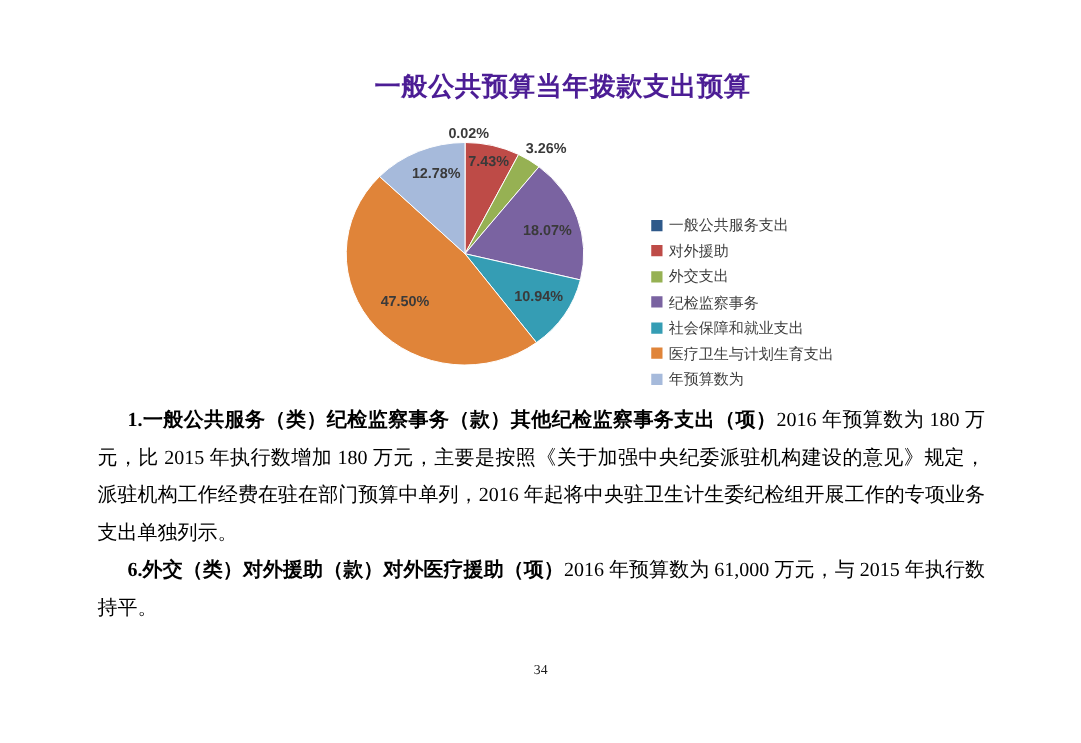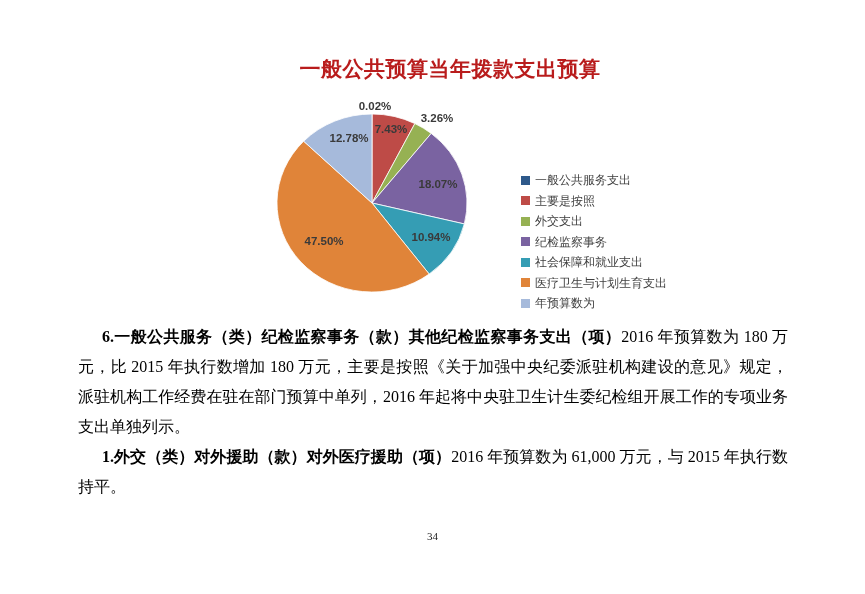--- a/index.html
+++ b/index.html
@@ -9,21 +9,21 @@
     background:#ffffff;
     overflow:hidden;
     font-family:"Liberation Serif","DejaVu Serif",serif;
   }
   .chart-title{
     position:absolute;
     left:150px;top:55px;width:600px;
     text-align:center;
     font-size:21px;
     font-weight:bold;
-    color:#b91c1c;
+    color:#4c1d95;
     font-family:"Liberation Sans","DejaVu Sans",sans-serif;
     letter-spacing:0.5px;
     white-space:nowrap;
   }
   .pie-svg{
     position:absolute;
     left:252px;top:83px;
     width:240px;height:240px;
   }
   .pie-svg text{
@@ -98,21 +98,21 @@
       <text x="-23" y="-64" text-anchor="middle" dominant-baseline="middle">12.78%</text>
     </svg>
 
   <div id="legend" class="legend">
       <div class="legend-item">
         <span class="legend-swatch" style="background: rgb(46, 89, 138);"></span>
         <span class="legend-label">一般公共服务支出</span>
       </div>
       <div class="legend-item">
         <span class="legend-swatch" style="background: rgb(190, 75, 71);"></span>
-        <span class="legend-label">主要是按照</span>
+        <span class="legend-label">对外援助</span>
       </div>
       <div class="legend-item">
         <span class="legend-swatch" style="background: rgb(150, 177, 83);"></span>
         <span class="legend-label">外交支出</span>
       </div>
       <div class="legend-item">
         <span class="legend-swatch" style="background: rgb(122, 99, 161);"></span>
         <span class="legend-label">纪检监察事务</span>
       </div>
       <div class="legend-item">
@@ -123,19 +123,19 @@
         <span class="legend-swatch" style="background: rgb(224, 132, 57);"></span>
         <span class="legend-label">医疗卫生与计划生育支出</span>
       </div>
       <div class="legend-item">
         <span class="legend-swatch" style="background: rgb(166, 186, 219);"></span>
         <span class="legend-label">年预算数为</span>
       </div>
     </div>
 
   <div id="doc-body" class="body-text">
-      <p class="para song"><span class="b">6.一般公共服务（类）纪检监察事务（款）其他纪检监察事务支出（项）</span><span>2016 年预算数为 180 万元，比 2015 年执行数增加 180 万元，主要是按照《关于加强中央纪委派驻机构建设的意见》规定，派驻机构工作经费在驻在部门预算中单列，2016 年起将中央驻卫生计生委纪检组开展工作的专项业务支出单独列示。</span></p>
-      <p class="para song"><span class="b">1.外交（类）对外援助（款）对外医疗援助（项）</span><span>2016 年预算数为 61,000 万元，与 2015 年执行数持平。</span></p>
+      <p class="para song"><span class="b">1.一般公共服务（类）纪检监察事务（款）其他纪检监察事务支出（项）</span><span>2016 年预算数为 180 万元，比 2015 年执行数增加 180 万元，主要是按照《关于加强中央纪委派驻机构建设的意见》规定，派驻机构工作经费在驻在部门预算中单列，2016 年起将中央驻卫生计生委纪检组开展工作的专项业务支出单独列示。</span></p>
+      <p class="para song"><span class="b">6.外交（类）对外援助（款）对外医疗援助（项）</span><span>2016 年预算数为 61,000 万元，与 2015 年执行数持平。</span></p>
     </div>
 
   <div class="page-number">34</div>
 
 </div>
 
 </body></html>

